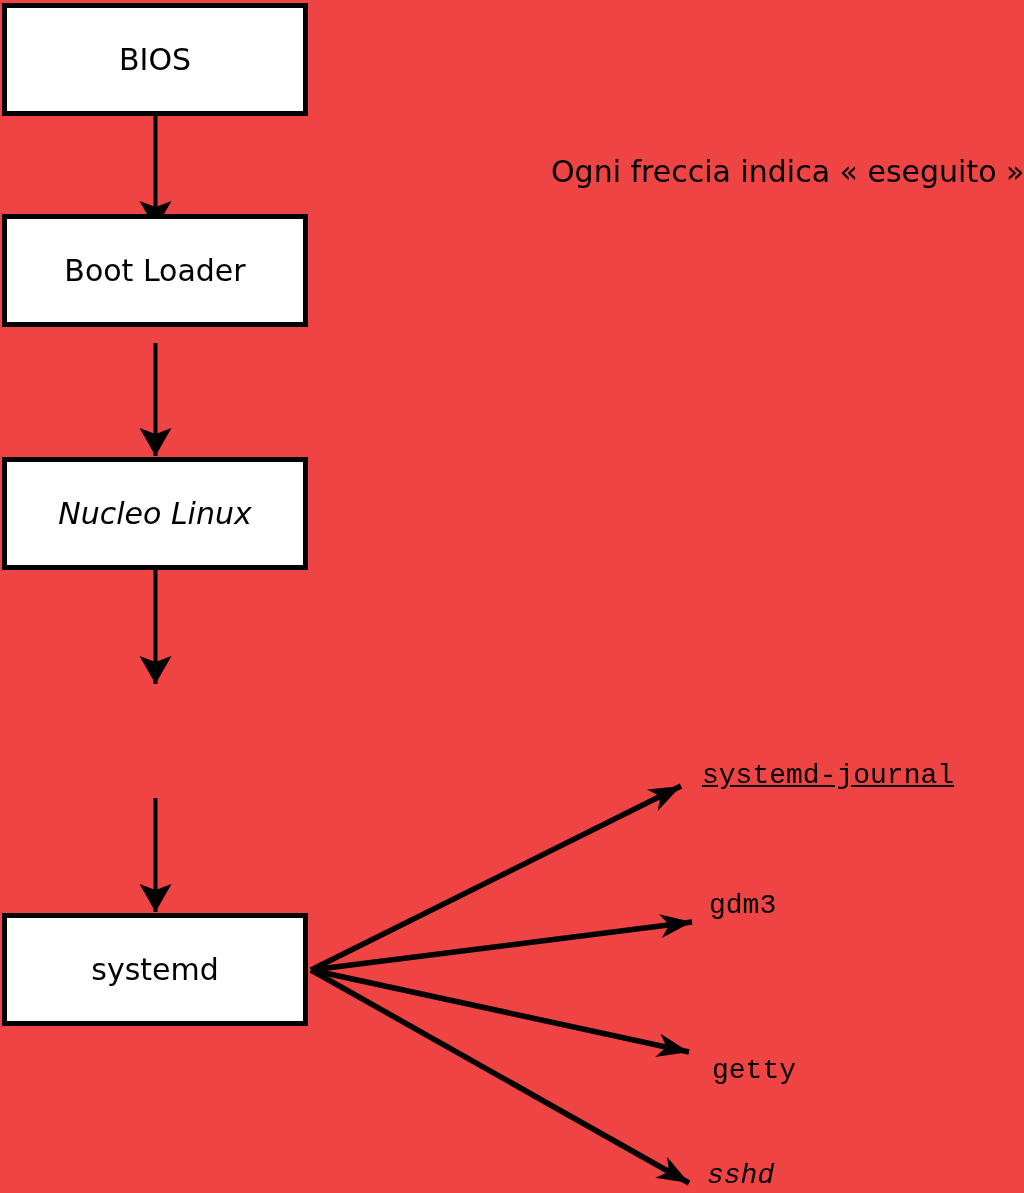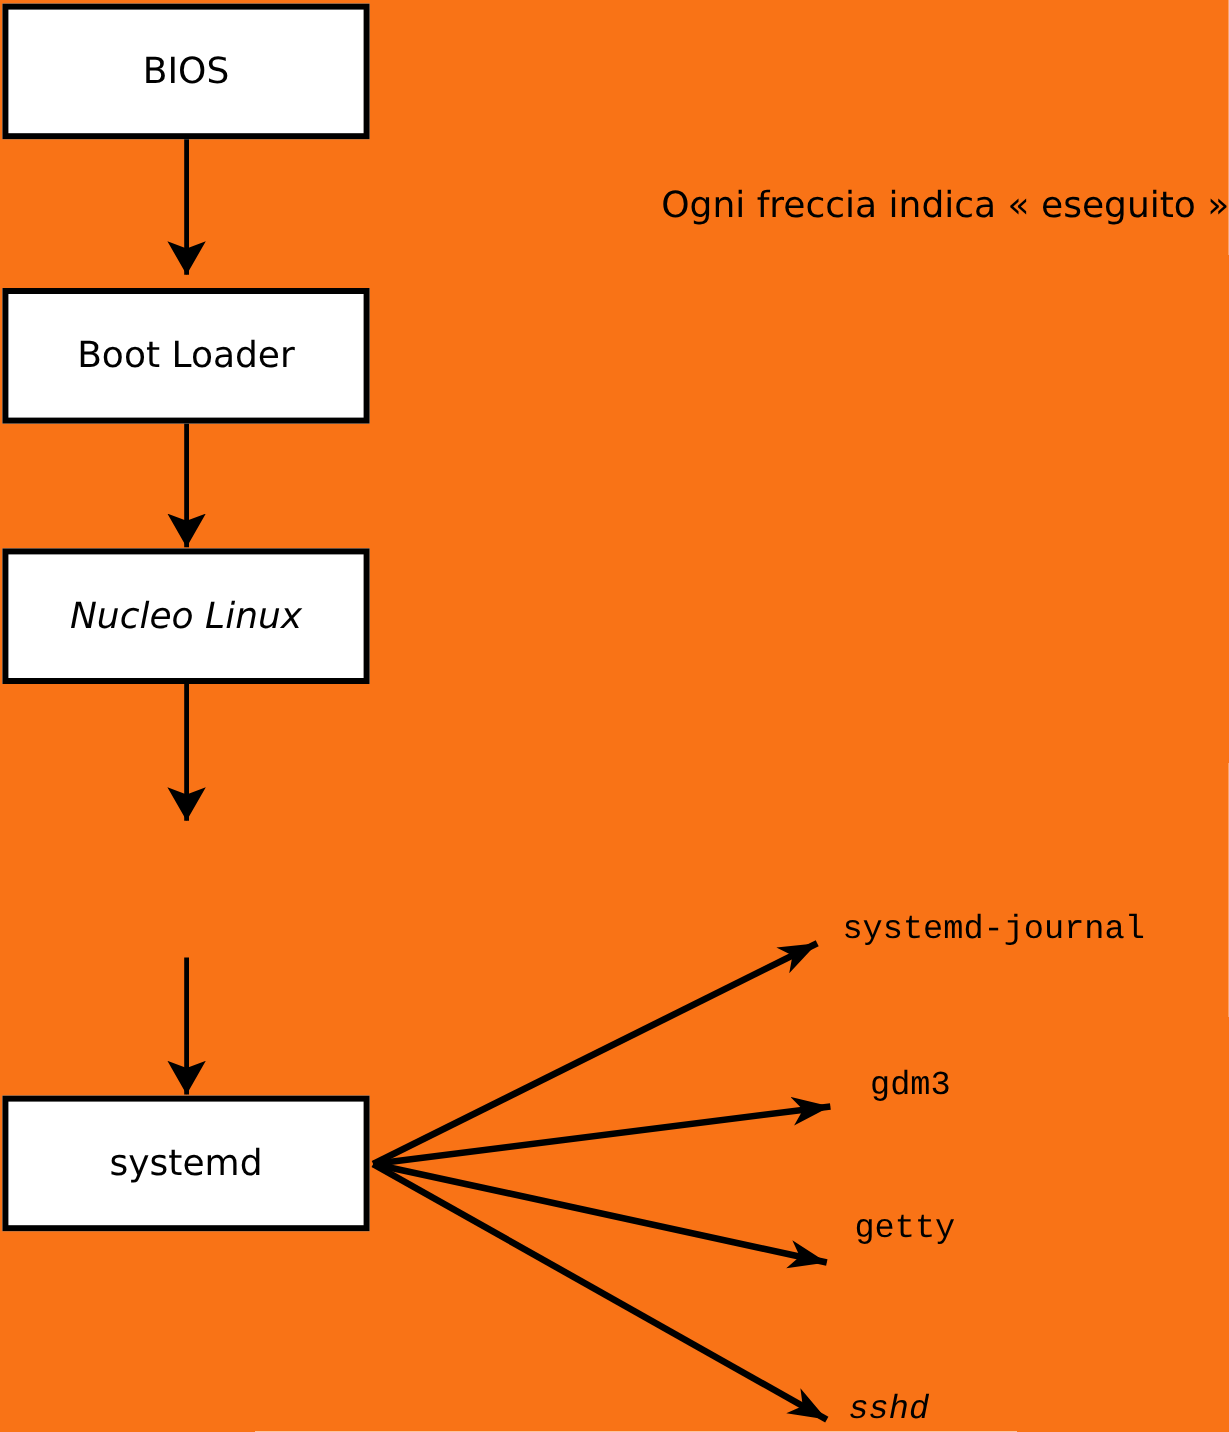--- a/index.html
+++ b/index.html
@@ -4,21 +4,21 @@
 <style>
   html, body {
     margin: 0;
     padding: 0;
     background: #ffffff;
   }
   .canvas {
     position: relative;
     width: 1024px;
     height: 1193px;
-    background: #f97316;
+    background: #ef4444;
     overflow: hidden;
     font-family: "DejaVu Sans", "Liberation Sans", sans-serif;
     color: #000000;
   }
   .arrows-layer {
     position: absolute;
     left: 0;
     top: 0;
     width: 1024px;
     height: 1193px;
@@ -33,43 +33,43 @@
     border: 5px solid #000000;
     background: #ffffff;
     display: flex;
     align-items: center;
     justify-content: center;
     font-size: 30px;
     line-height: 1;
     white-space: nowrap;
   }
   .node-bios      { top: 3px; }
-  .node-bootloader{ top: 240px; }
+  .node-bootloader{ top: 214px; }
   .node-kernel    { top: 457px; font-style: italic; }
   .node-initramfs { top: 685px; }
   .node-systemd   { top: 913px; }
 
   .caption {
     position: absolute;
     left: 551px;
     top: 155px;
     font-size: 30px;
     line-height: 34px;
     white-space: nowrap;
   }
   .proc {
     position: absolute;
     font-family: "Liberation Mono", "DejaVu Sans Mono", monospace;
     font-size: 28px;
     line-height: 28px;
     white-space: nowrap;
   }
-  .proc-journal { left: 702px; top: 762px; }
-  .proc-gdm3    { left: 725px; top: 892px; }
-  .proc-getty   { left: 712px; top: 1011px; }
+  .proc-journal { left: 702px; top: 762px; text-decoration: underline; }
+  .proc-gdm3    { left: 709px; top: 892px; }
+  .proc-getty   { left: 712px; top: 1057px; }
   .proc-sshd    { left: 707px; top: 1162px; font-style: italic; }
 </style>
 </head>
 <body>
 
 <div class="canvas">
 
   <svg class="arrows-layer" width="1024" height="1193" viewBox="0 0 1024 1193" xmlns="http://www.w3.org/2000/svg">
     <defs>
       <marker id="headDown" markerUnits="userSpaceOnUse" markerWidth="34" markerHeight="36" refX="28" refY="16" orient="auto">

